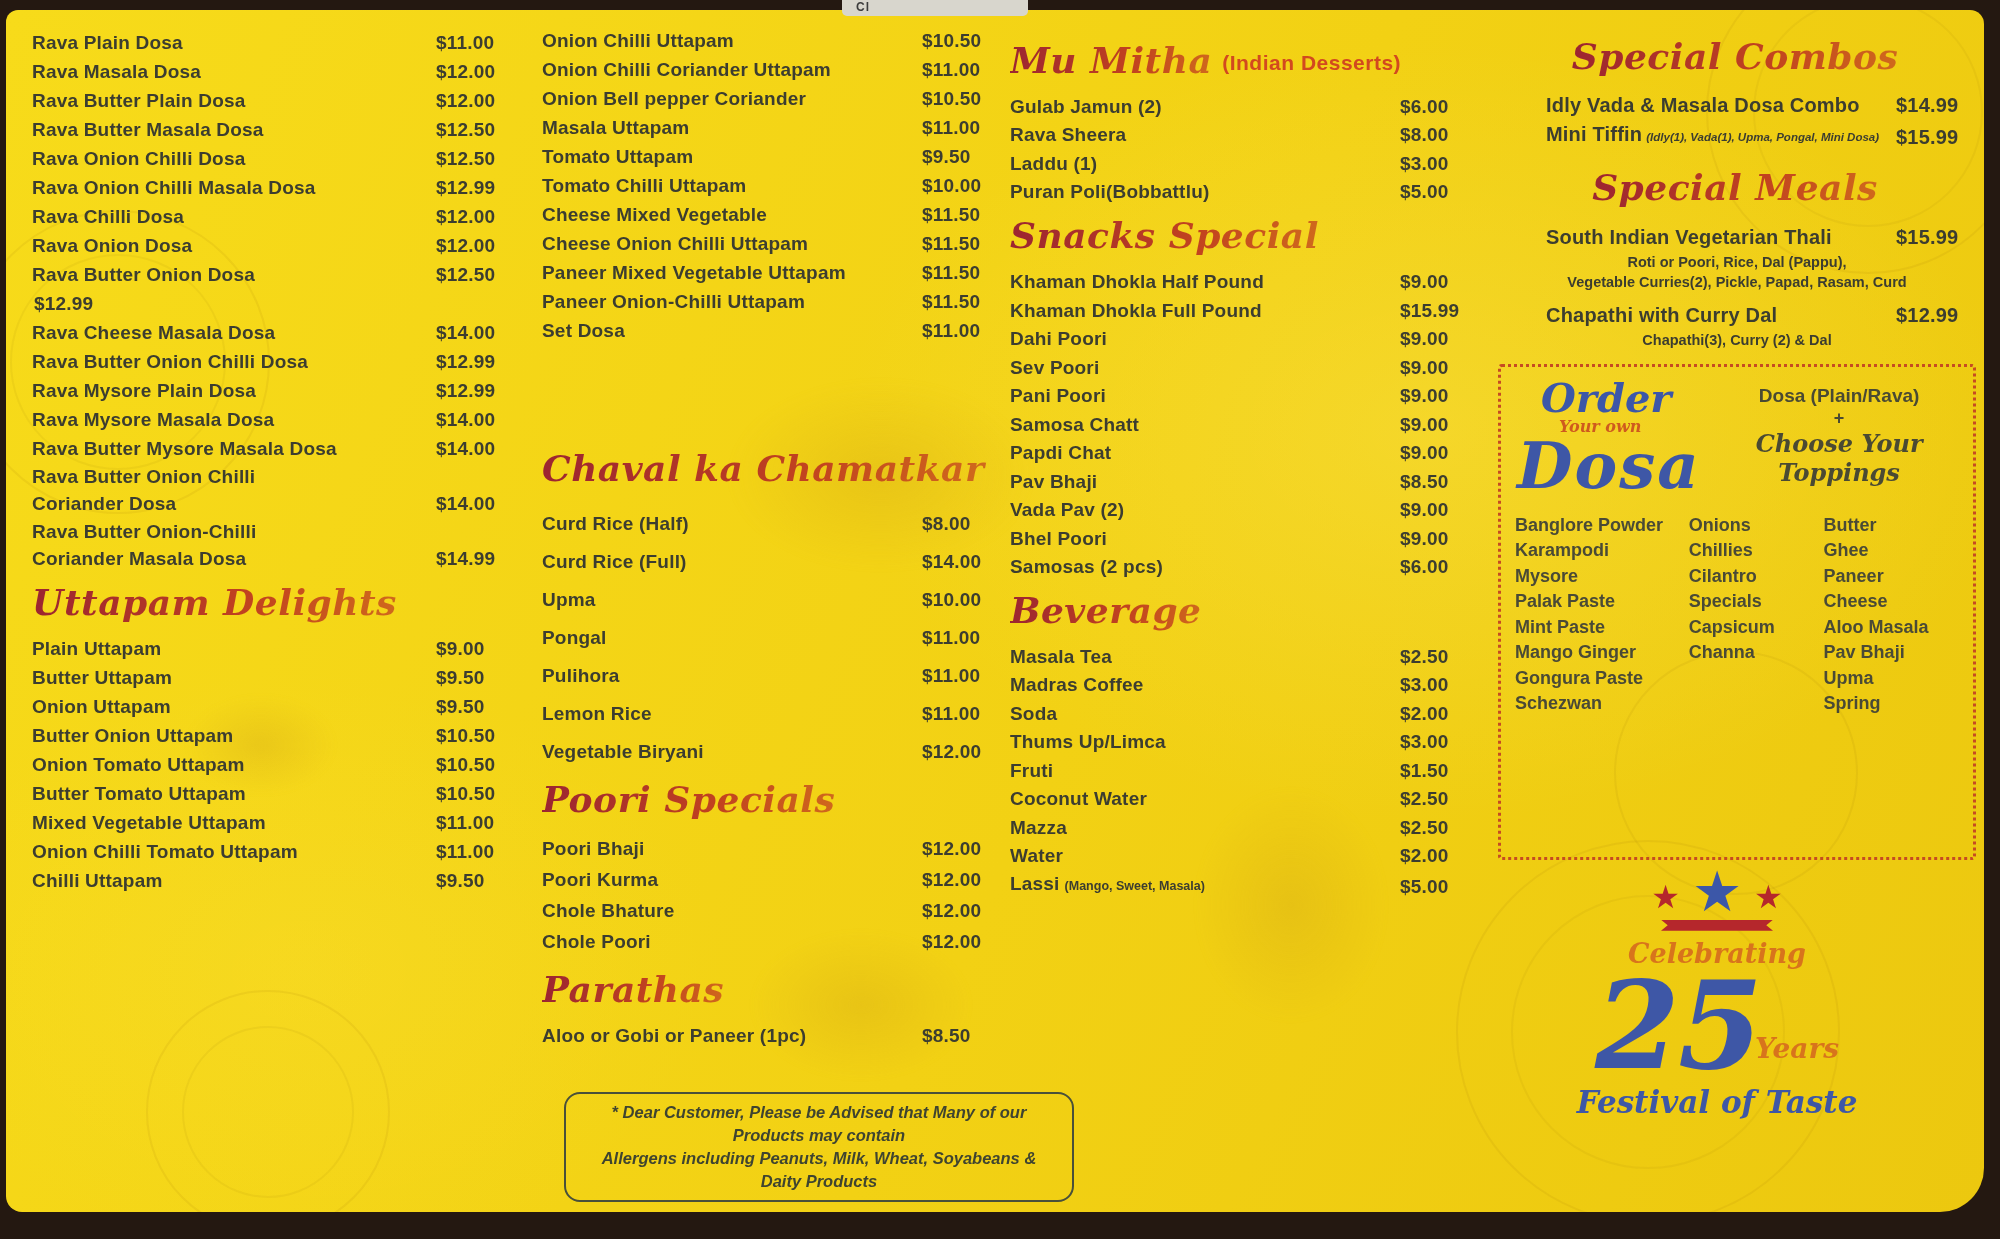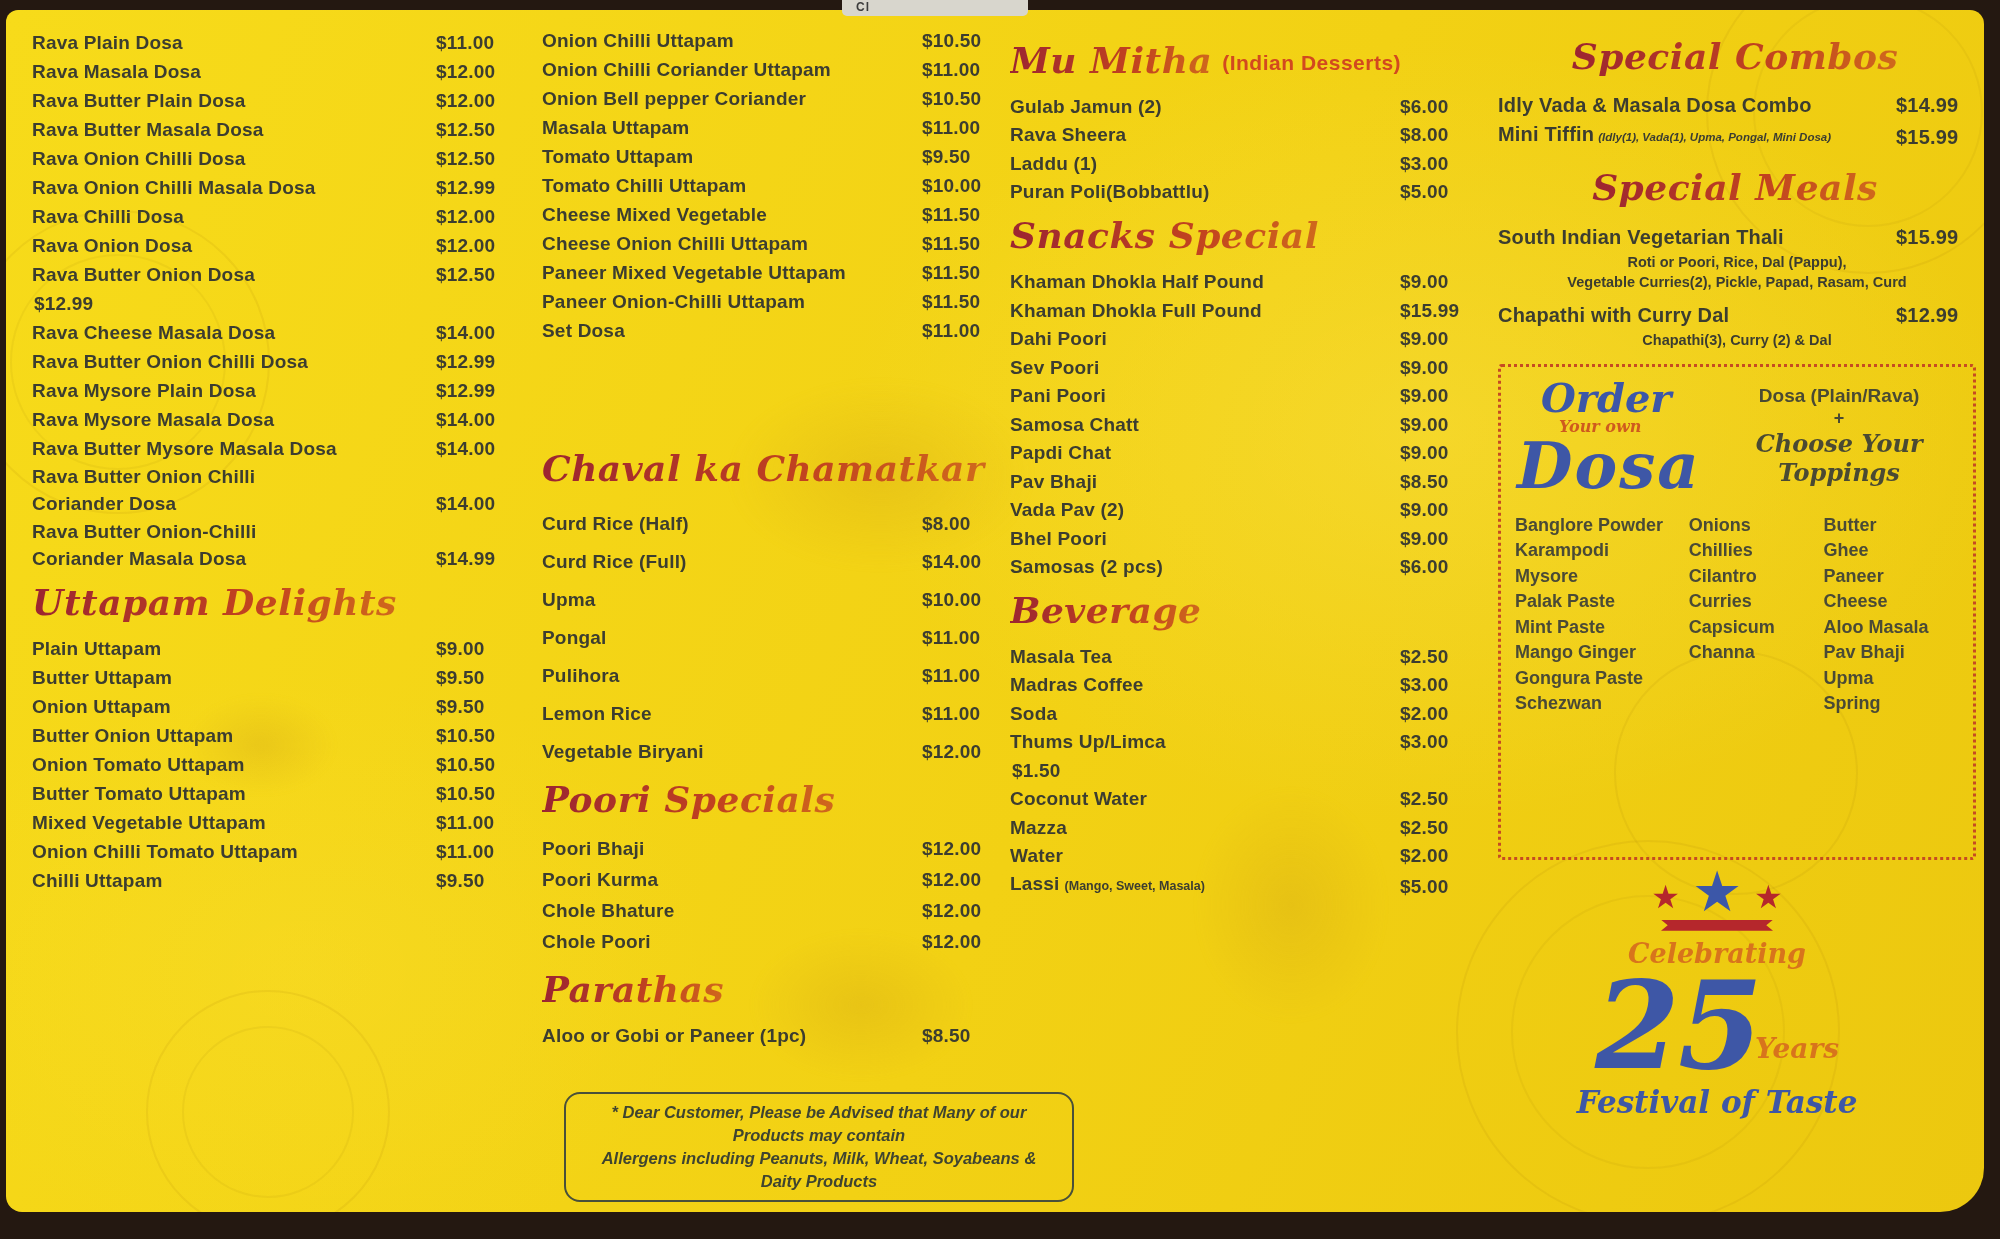--- a/index.html
+++ b/index.html
@@ -50,21 +50,21 @@
   .col-2 section:nth-of-type(3){margin-top:14px;}
   .col-2 section:nth-of-type(3) .item{min-height:30px;}
   .col-2 section:nth-of-type(4){margin-top:14px;}
 
   .disclaimer{position:absolute;left:558px;top:1082px;width:478px;z-index:3;
     border:2.5px solid #49503a;border-radius:16px;padding:7px 14px;text-align:center;
     color:#3f4430;font-style:italic;font-weight:700;font-size:16.5px;line-height:23px;}
 
   
   .c4-title{text-align:center;}
-  .c4-item{font-size:20px;min-height:31px;}
+  .c4-item{font-size:20px;min-height:31px;margin-left:48px;}
   .c4-item .price{flex:0 0 80px;}
   .c4-note{font-size:11.5px;margin-left:4px;letter-spacing:0;font-style:italic;}
   .subline{text-align:center;color:#3c3d30;font-weight:700;font-size:14.5px;line-height:20px;}
   .meals-gap{height:6px;}
 
   .dosa-box{margin-top:14px;border:3px dotted #c64b22;border-radius:4px;height:496px;
     padding:12px 14px;box-sizing:border-box;position:relative;}
   .dosa-box::after{content:"";position:absolute;left:24%;top:58%;width:240px;height:240px;
     border:2px solid rgba(160,120,8,.10);border-radius:50%;}
   .dosa-head{display:flex;}
@@ -701,20 +701,24 @@
 
             <div class="item">
               <div class="item-left">
                 <div class="nm"><span class="nm-main">Thums Up/Limca</span></div>
 
               </div>
               <div class="price">$3.00</div>
             </div>
 
             <div class="item">
+              <div class="item-left">
+                <div class="nm"><span class="nm-main">Fruti</span></div>
+
+              </div>
               <div class="price">$1.50</div>
             </div>
 
             <div class="item">
               <div class="item-left">
                 <div class="nm"><span class="nm-main">Coconut Water</span></div>
 
               </div>
               <div class="price">$2.50</div>
             </div>
@@ -814,21 +818,21 @@
             </div>
 
           <div class="topping-col">
 
               <div class="topping">Onions</div>
 
               <div class="topping">Chillies</div>
 
               <div class="topping">Cilantro</div>
 
-              <div class="topping">Curries</div>
+              <div class="topping">Specials</div>
 
               <div class="topping">Capsicum</div>
 
               <div class="topping">Channa</div>
             </div>
 
           <div class="topping-col">
 
               <div class="topping">Butter</div>
 

